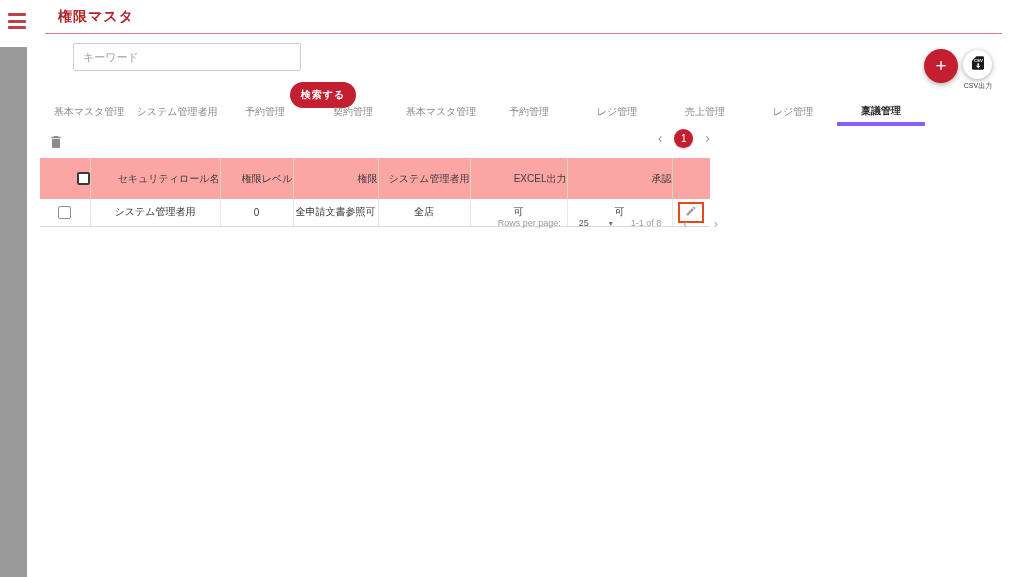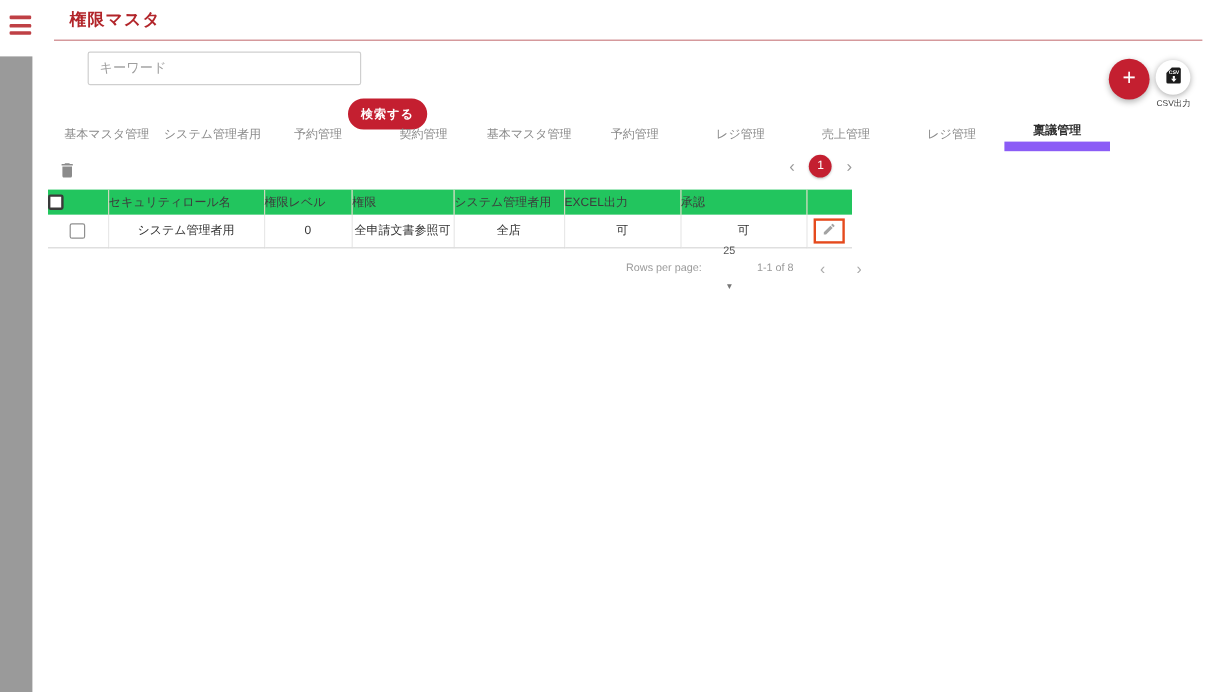--- a/index.html
+++ b/index.html
@@ -32,50 +32,50 @@
     box-shadow:0 2px 5px rgba(0,0,0,.3); }
   .csv-btn { left:963px; top:50px; width:29px; height:29px; border-radius:50%; background:#fff;
     border:none; box-shadow:0 1px 5px rgba(0,0,0,.35); cursor:pointer; display:flex;
     align-items:center; justify-content:center; }
   .csv-label { left:948px; top:81px; width:60px; text-align:center; font-size:7px; color:#3a3a3a; }
 
   
   .tab-bar { left:45px; top:100px; width:880px; height:26px; display:flex; }
   .tab { flex:1; display:flex; align-items:center; justify-content:center; font-size:10px;
     color:#8a8a8a; cursor:pointer; height:100%; border-bottom:2px solid transparent; }
-  .tab.selected { color:#2f2f2f; font-weight:bold; border-bottom:8px solid #8b5cf6; }
+  .tab.selected { color:#2f2f2f; font-weight:bold; border-bottom:4px solid #8b5cf6; }
 
   
   .trash-btn { left:46px; top:133px; width:20px; height:20px; background:none; border:none; cursor:pointer; }
   .pagination-top { left:40px; top:127px; width:670px; height:22px; display:flex;
     justify-content:flex-end; align-items:center; gap:12px; }
   .pg-chevron { color:#9a9a9a; font-size:14px; line-height:1; cursor:pointer; }
   .pg-current { width:19px; height:19px; border-radius:50%; background:#c41f30; color:#fff;
     font-size:10px; display:flex; align-items:center; justify-content:center; cursor:pointer;
     box-shadow:0 1px 2px rgba(0,0,0,.25); }
 
   
   .data-table { left:40px; top:158px; width:670px; border-collapse:collapse; table-layout:fixed; }
-  .data-table th { background:#22c55e; height:21px; font-size:10px; font-weight:normal; color:#3c3c3c;
-    text-align:left; border-right:1px solid #cfd7bd; }
+  .data-table th { background:#fca5a5; height:41px; font-size:10px; font-weight:normal; color:#3c3c3c;
+    text-align:right; border-right:1px solid #cfd7bd; }
   .data-table th:last-child { border-right:none; }
   .data-table td { height:27px; font-size:10px; color:#333; text-align:center; background:#fff;
     border-right:1px solid #e8e8e8; border-bottom:1px solid #d8d8d8; }
   .data-table td:last-child { border-right:none; }
   .cb { display:inline-block; width:13px; height:13px; background:#fff; border-radius:2px;
     vertical-align:middle; cursor:pointer; }
   .cb.dark { border:2px solid #3a3a3a; }
   .cb.light { border:1.5px solid #8f8f8f; }
   .edit-btn { display:inline-flex; align-items:center; justify-content:center; width:26px; height:21px;
     background:none; border:2px solid #e54a1d; cursor:pointer; padding:0; }
 
   
   .pagination-bottom { left:52px; top:211px; width:670px; height:24px; display:flex;
     justify-content:flex-end; align-items:center; gap:18px; font-size:9px; color:#9a9a9a; }
-  .rpp-select { display:flex; align-items:center; gap:20px; color:#555; cursor:pointer;flex-direction:column; }
+  .rpp-select { display:flex; align-items:center; gap:20px; color:#555; cursor:pointer; }
   .rpp-caret { font-size:8px; color:#777; }
   .pgb-chevron { color:#aaa; font-size:13px; line-height:1; cursor:pointer; padding:0 4px; }
 </style>
 </head>
 <body>
 
 <div class="abs menu-btn">
   <span></span>
   <span></span>
   <span></span>

